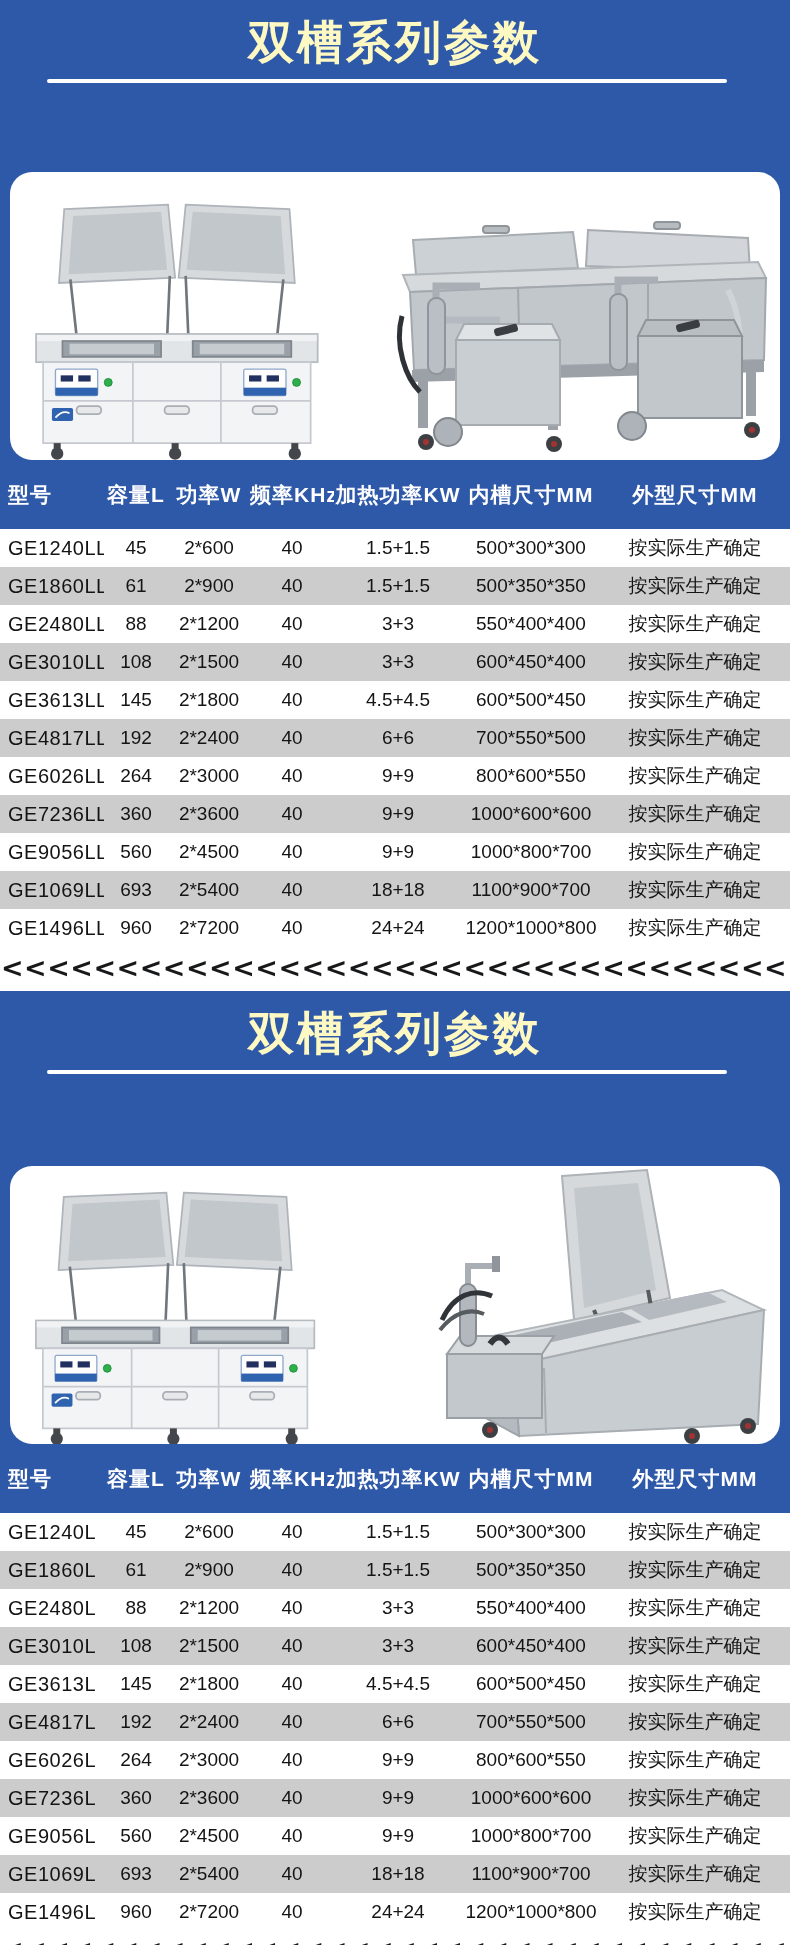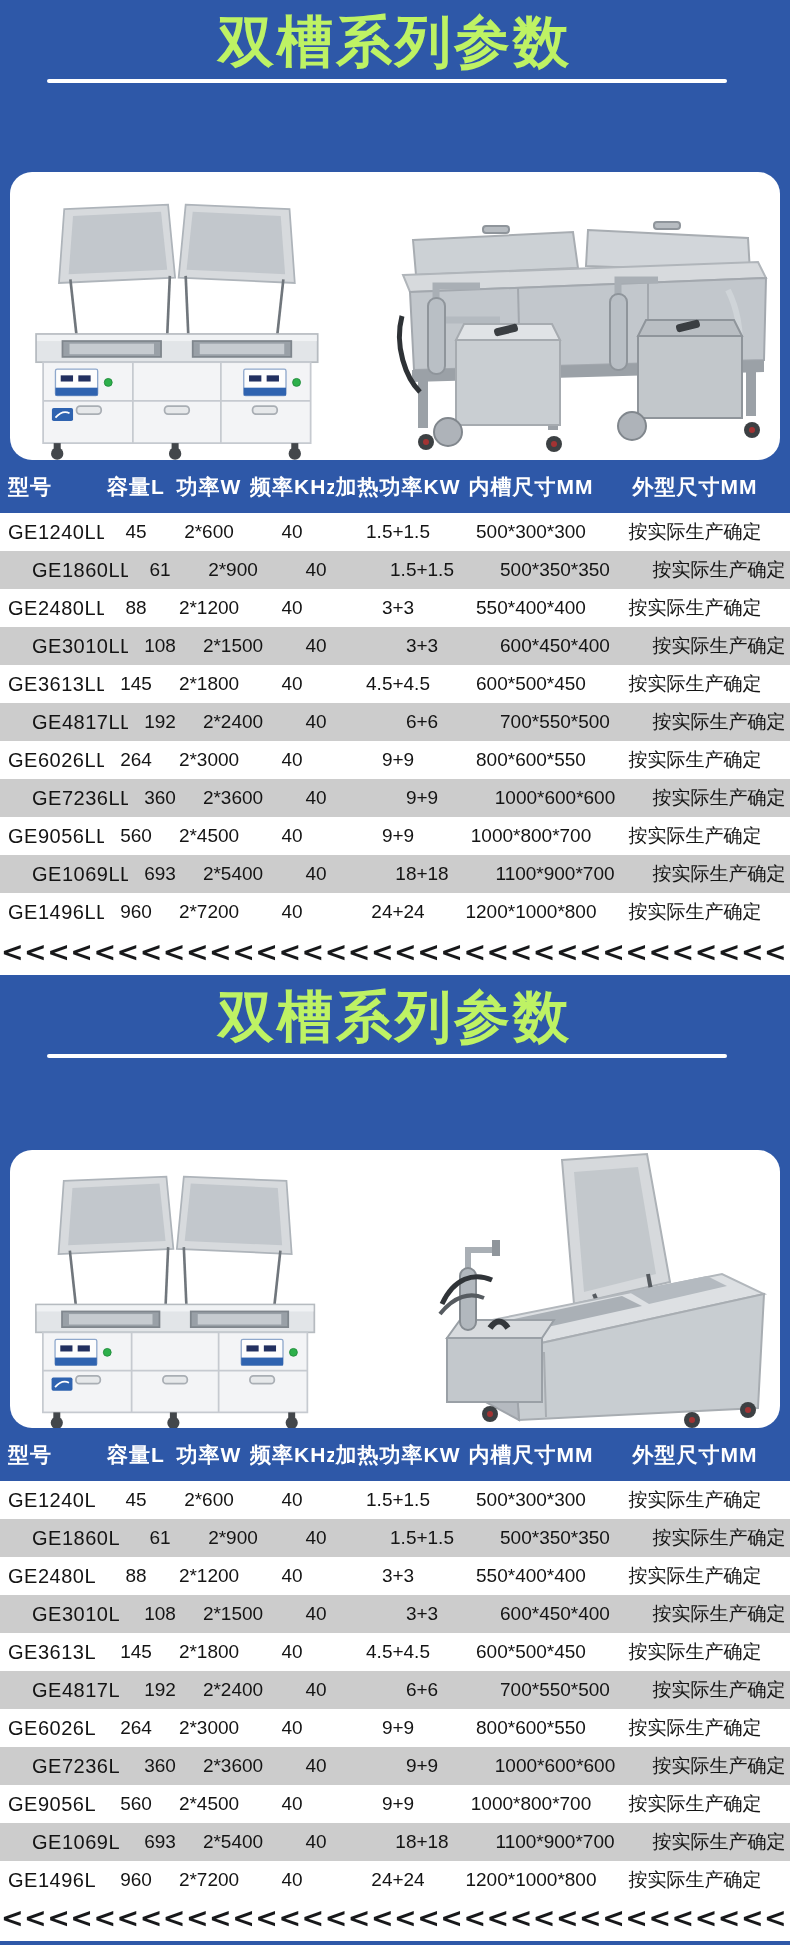--- a/index.html
+++ b/index.html
@@ -7,47 +7,47 @@
     width:790px;
     background:#2e58a8;
     font-family:"Liberation Sans","DejaVu Sans",sans-serif;
     color:#141414;
   }
   .sec{width:790px;}
   
   .banner{background:#2e58a8;text-align:center;overflow:hidden;}
   .banner-1{height:172px;}
   .banner-2{height:175px;}
-  .t1{margin-top:14px;line-height:56px;font-size:56px;color:#bef264;letter-spacing:3px;white-space:nowrap;}
+  .t1{margin-top:14px;line-height:56px;font-size:46px;color:#fef9c3;letter-spacing:3px;white-space:nowrap;}
   .tb{font-weight:900;}
   .tl{font-weight:700;}
   .t2{line-height:54px;font-size:46px;font-weight:900;color:#fff;letter-spacing:3px;white-space:nowrap;}
   .rule{height:4px;width:680px;margin:9px 0 0 47px;background:#fff;border-radius:2px;}
   
   .card{
     margin:0 10px;background:#fff;border-radius:22px;overflow:hidden;
   }
   .card-1{height:288px;}
   .card-2{height:278px;}
   .card svg{display:block;}
   
   .thead,.trow{
     display:grid;
     grid-template-columns:104px 64px 82px 84px 128px 138px 190px;
     align-items:center;
   }
   .thead{
-    background:#2e58a8;color:#fff;height:53px;
+    background:#2e58a8;color:#fff;height:69px;
     font-size:21px;font-weight:600;letter-spacing:1px;
   }
   .th,.td{text-align:center;white-space:nowrap;overflow:hidden;}
   .th.col0,.td.col0{text-align:left;padding-left:8px;}
   .tbody{background:#fff;}
   .trow{height:38px;font-size:19px;}
-  .trow.alt{background:#cccccc;padding-left:24px;}
+  .trow.alt{background:#cccccc;}
   .td.col0{font-size:20px;letter-spacing:0.5px;}
   
   .chev{
     background:#fff;color:#17181a;
     font-family:"DejaVu Sans",sans-serif;
     font-weight:700;font-size:27px;
     white-space:nowrap;overflow:hidden;
     letter-spacing:0.5px;
     padding-left:1px;
   }

